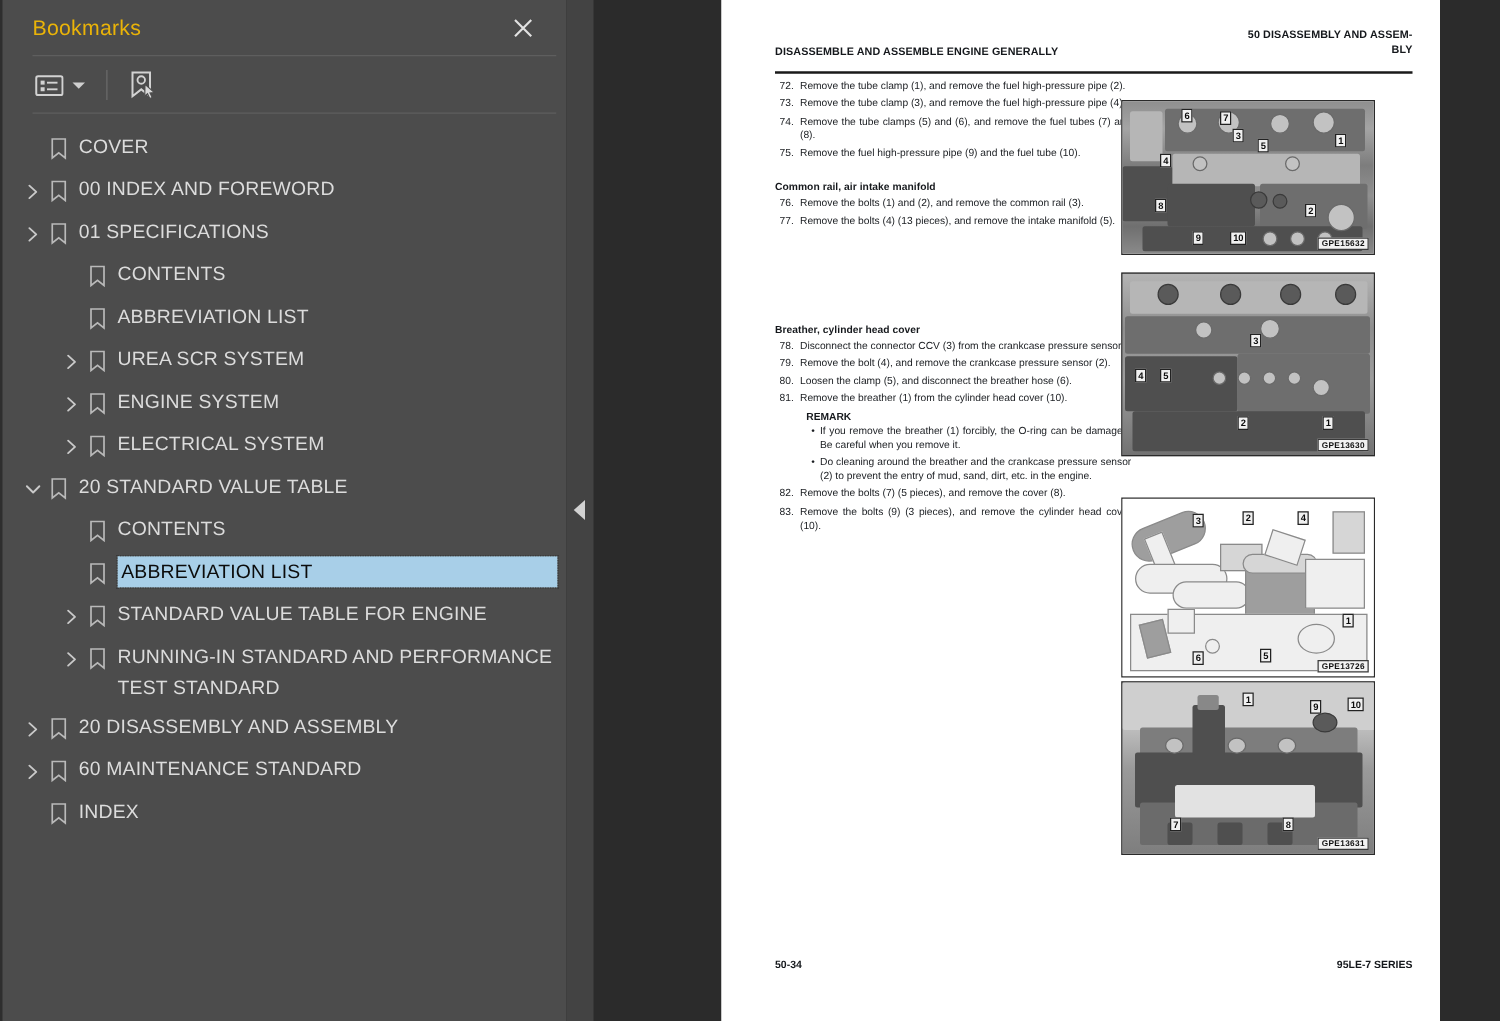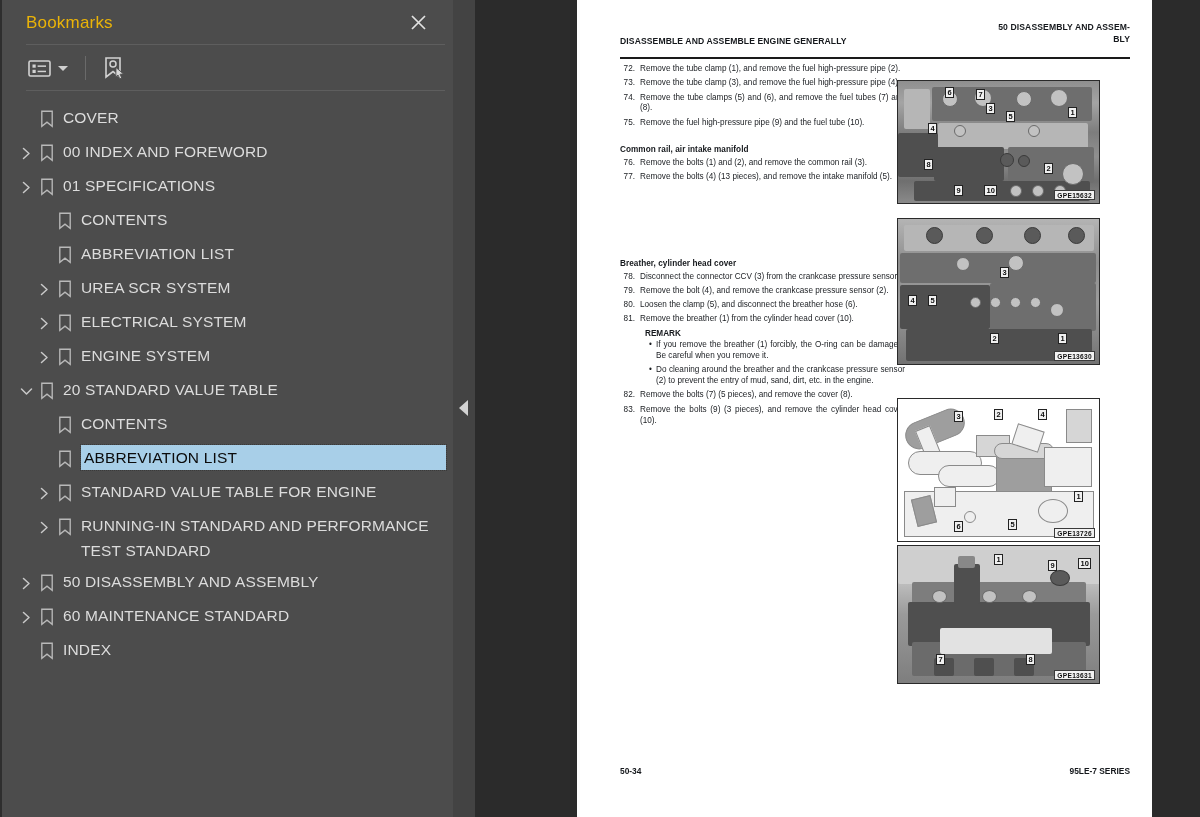--- a/index.html
+++ b/index.html
@@ -107,21 +107,21 @@
     outline: 1px dotted #3a3a3a;
     padding: 0 4px 0 3px;
     flex: 1 1 auto;
     margin-right: 7px;
   }
   .bm-row.selected .bm-label { color: #0b0b0b; }
   .bm-textwrap { display: block; }
 
   
   .lvl0 { padding-left: 14px; }
-  .lvl1 { padding-left: 32px; }
+  .lvl1 { padding-left: 45px; }
 
   
   .divider {
     width: 22px; height: 817px;
     background: #434343;
     position: relative;
     flex: 0 0 22px;
     cursor: ew-resize;
   }
   .div-handle {
@@ -375,34 +375,34 @@
           <span class="bm-chevron">
             <svg width="11" height="13" viewBox="0 0 11 13">
               <path d="M2.5 1.5 L8 6.5 L2.5 11.5" fill="none" stroke="#c9c9c9" stroke-width="1.5" stroke-linecap="round" stroke-linejoin="round"></path>
             </svg>
           </span>
           <span class="bm-ribbon">
             <svg width="14" height="18" viewBox="0 0 14 18">
               <path d="M1.8 1.2 H12.2 V16.4 L7 12.2 L1.8 16.4 Z" fill="none" stroke="#b9b9b9" stroke-width="1.35"></path>
             </svg>
           </span>
+          <span class="bm-textwrap"><span class="bm-label">ENGINE SYSTEM</span></span>
+        </div>
+        <div class="bm-row lvl1">
+          <span class="bm-chevron">
+            <svg width="11" height="13" viewBox="0 0 11 13">
+              <path d="M2.5 1.5 L8 6.5 L2.5 11.5" fill="none" stroke="#c9c9c9" stroke-width="1.5" stroke-linecap="round" stroke-linejoin="round"></path>
+            </svg>
+          </span>
+          <span class="bm-ribbon">
+            <svg width="14" height="18" viewBox="0 0 14 18">
+              <path d="M1.8 1.2 H12.2 V16.4 L7 12.2 L1.8 16.4 Z" fill="none" stroke="#b9b9b9" stroke-width="1.35"></path>
+            </svg>
+          </span>
           <span class="bm-textwrap"><span class="bm-label">ELECTRICAL SYSTEM</span></span>
-        </div>
-        <div class="bm-row lvl1">
-          <span class="bm-chevron">
-            <svg width="11" height="13" viewBox="0 0 11 13">
-              <path d="M2.5 1.5 L8 6.5 L2.5 11.5" fill="none" stroke="#c9c9c9" stroke-width="1.5" stroke-linecap="round" stroke-linejoin="round"></path>
-            </svg>
-          </span>
-          <span class="bm-ribbon">
-            <svg width="14" height="18" viewBox="0 0 14 18">
-              <path d="M1.8 1.2 H12.2 V16.4 L7 12.2 L1.8 16.4 Z" fill="none" stroke="#b9b9b9" stroke-width="1.35"></path>
-            </svg>
-          </span>
-          <span class="bm-textwrap"><span class="bm-label">ENGINE SYSTEM</span></span>
         </div>
         <div class="bm-row lvl0">
           <span class="bm-chevron">
             <svg width="13" height="11" viewBox="0 0 13 11">
               <path d="M1.5 3 L6.5 8 L11.5 3" fill="none" stroke="#c9c9c9" stroke-width="1.5" stroke-linecap="round" stroke-linejoin="round"></path>
             </svg>
           </span>
           <span class="bm-ribbon">
             <svg width="14" height="18" viewBox="0 0 14 18">
               <path d="M1.8 1.2 H12.2 V16.4 L7 12.2 L1.8 16.4 Z" fill="none" stroke="#b9b9b9" stroke-width="1.35"></path>
@@ -458,21 +458,21 @@
           <span class="bm-chevron">
             <svg width="11" height="13" viewBox="0 0 11 13">
               <path d="M2.5 1.5 L8 6.5 L2.5 11.5" fill="none" stroke="#c9c9c9" stroke-width="1.5" stroke-linecap="round" stroke-linejoin="round"></path>
             </svg>
           </span>
           <span class="bm-ribbon">
             <svg width="14" height="18" viewBox="0 0 14 18">
               <path d="M1.8 1.2 H12.2 V16.4 L7 12.2 L1.8 16.4 Z" fill="none" stroke="#b9b9b9" stroke-width="1.35"></path>
             </svg>
           </span>
-          <span class="bm-textwrap"><span class="bm-label">50 DISASSEMBLY AND ASSEMBLY</span></span>
+          <span class="bm-textwrap"><span class="bm-label">20 DISASSEMBLY AND ASSEMBLY</span></span>
         </div>
         <div class="bm-row lvl0">
           <span class="bm-chevron">
             <svg width="11" height="13" viewBox="0 0 11 13">
               <path d="M2.5 1.5 L8 6.5 L2.5 11.5" fill="none" stroke="#c9c9c9" stroke-width="1.5" stroke-linecap="round" stroke-linejoin="round"></path>
             </svg>
           </span>
           <span class="bm-ribbon">
             <svg width="14" height="18" viewBox="0 0 14 18">
               <path d="M1.8 1.2 H12.2 V16.4 L7 12.2 L1.8 16.4 Z" fill="none" stroke="#b9b9b9" stroke-width="1.35"></path>

